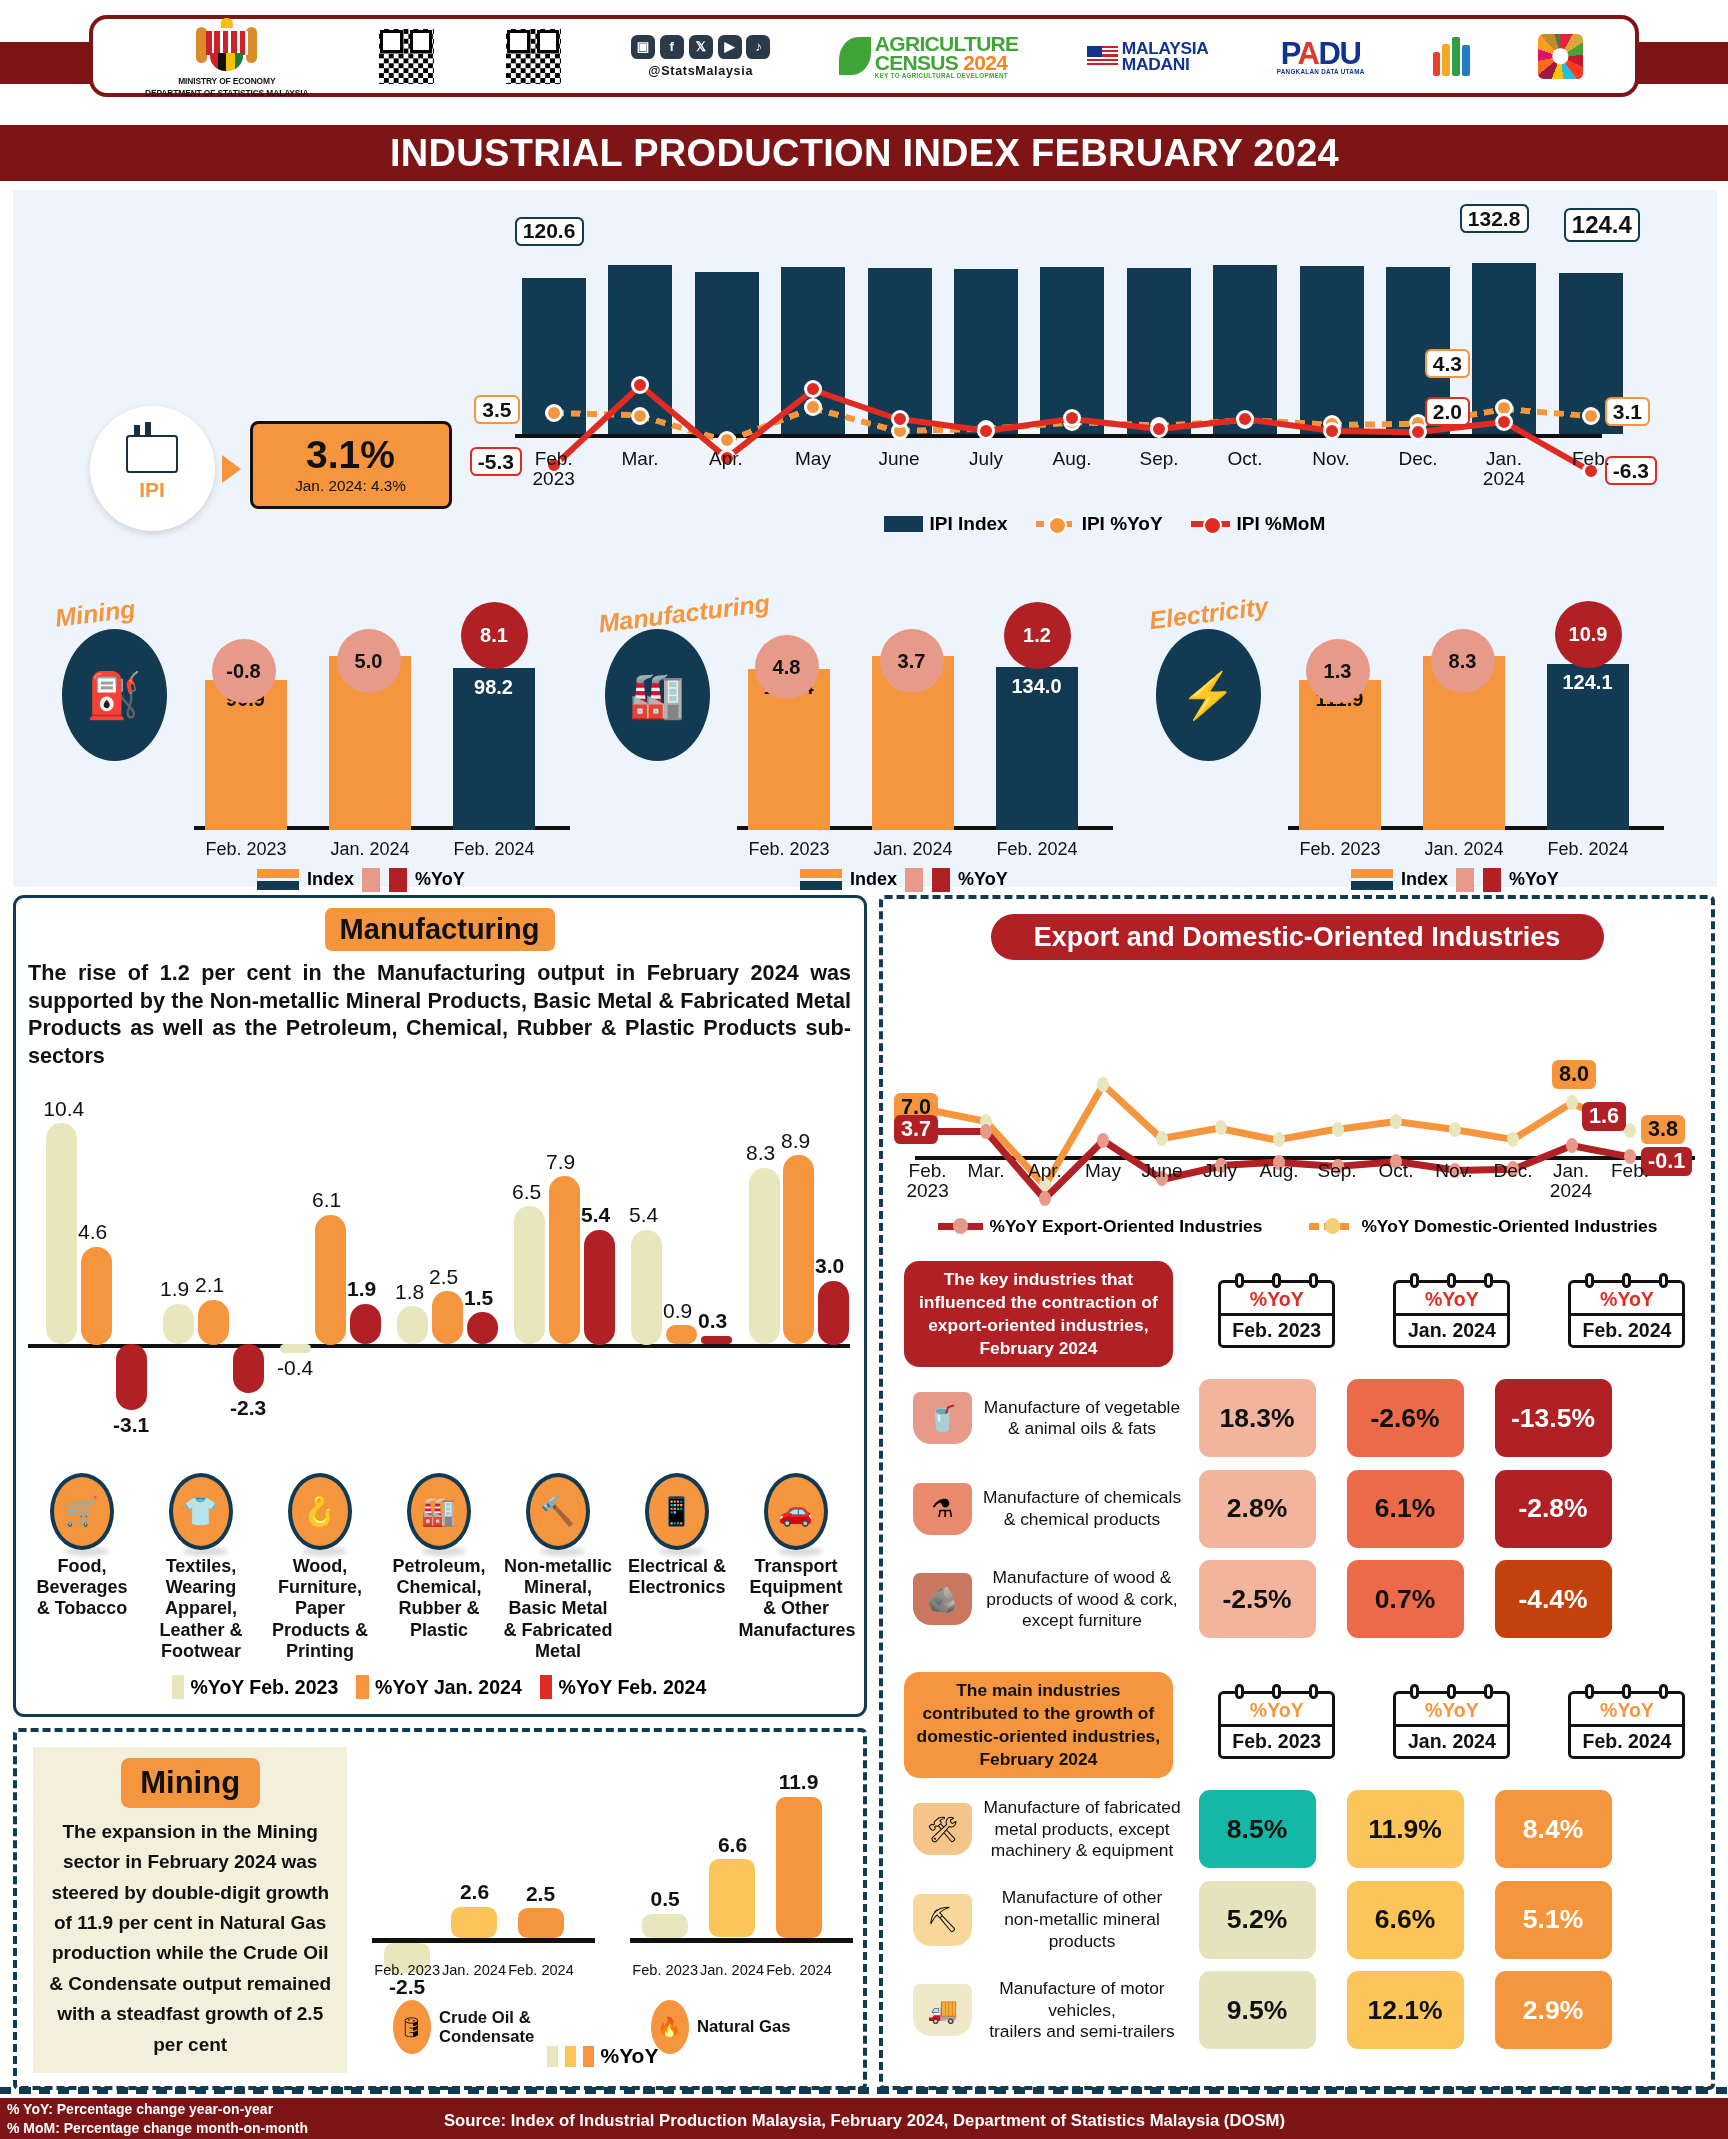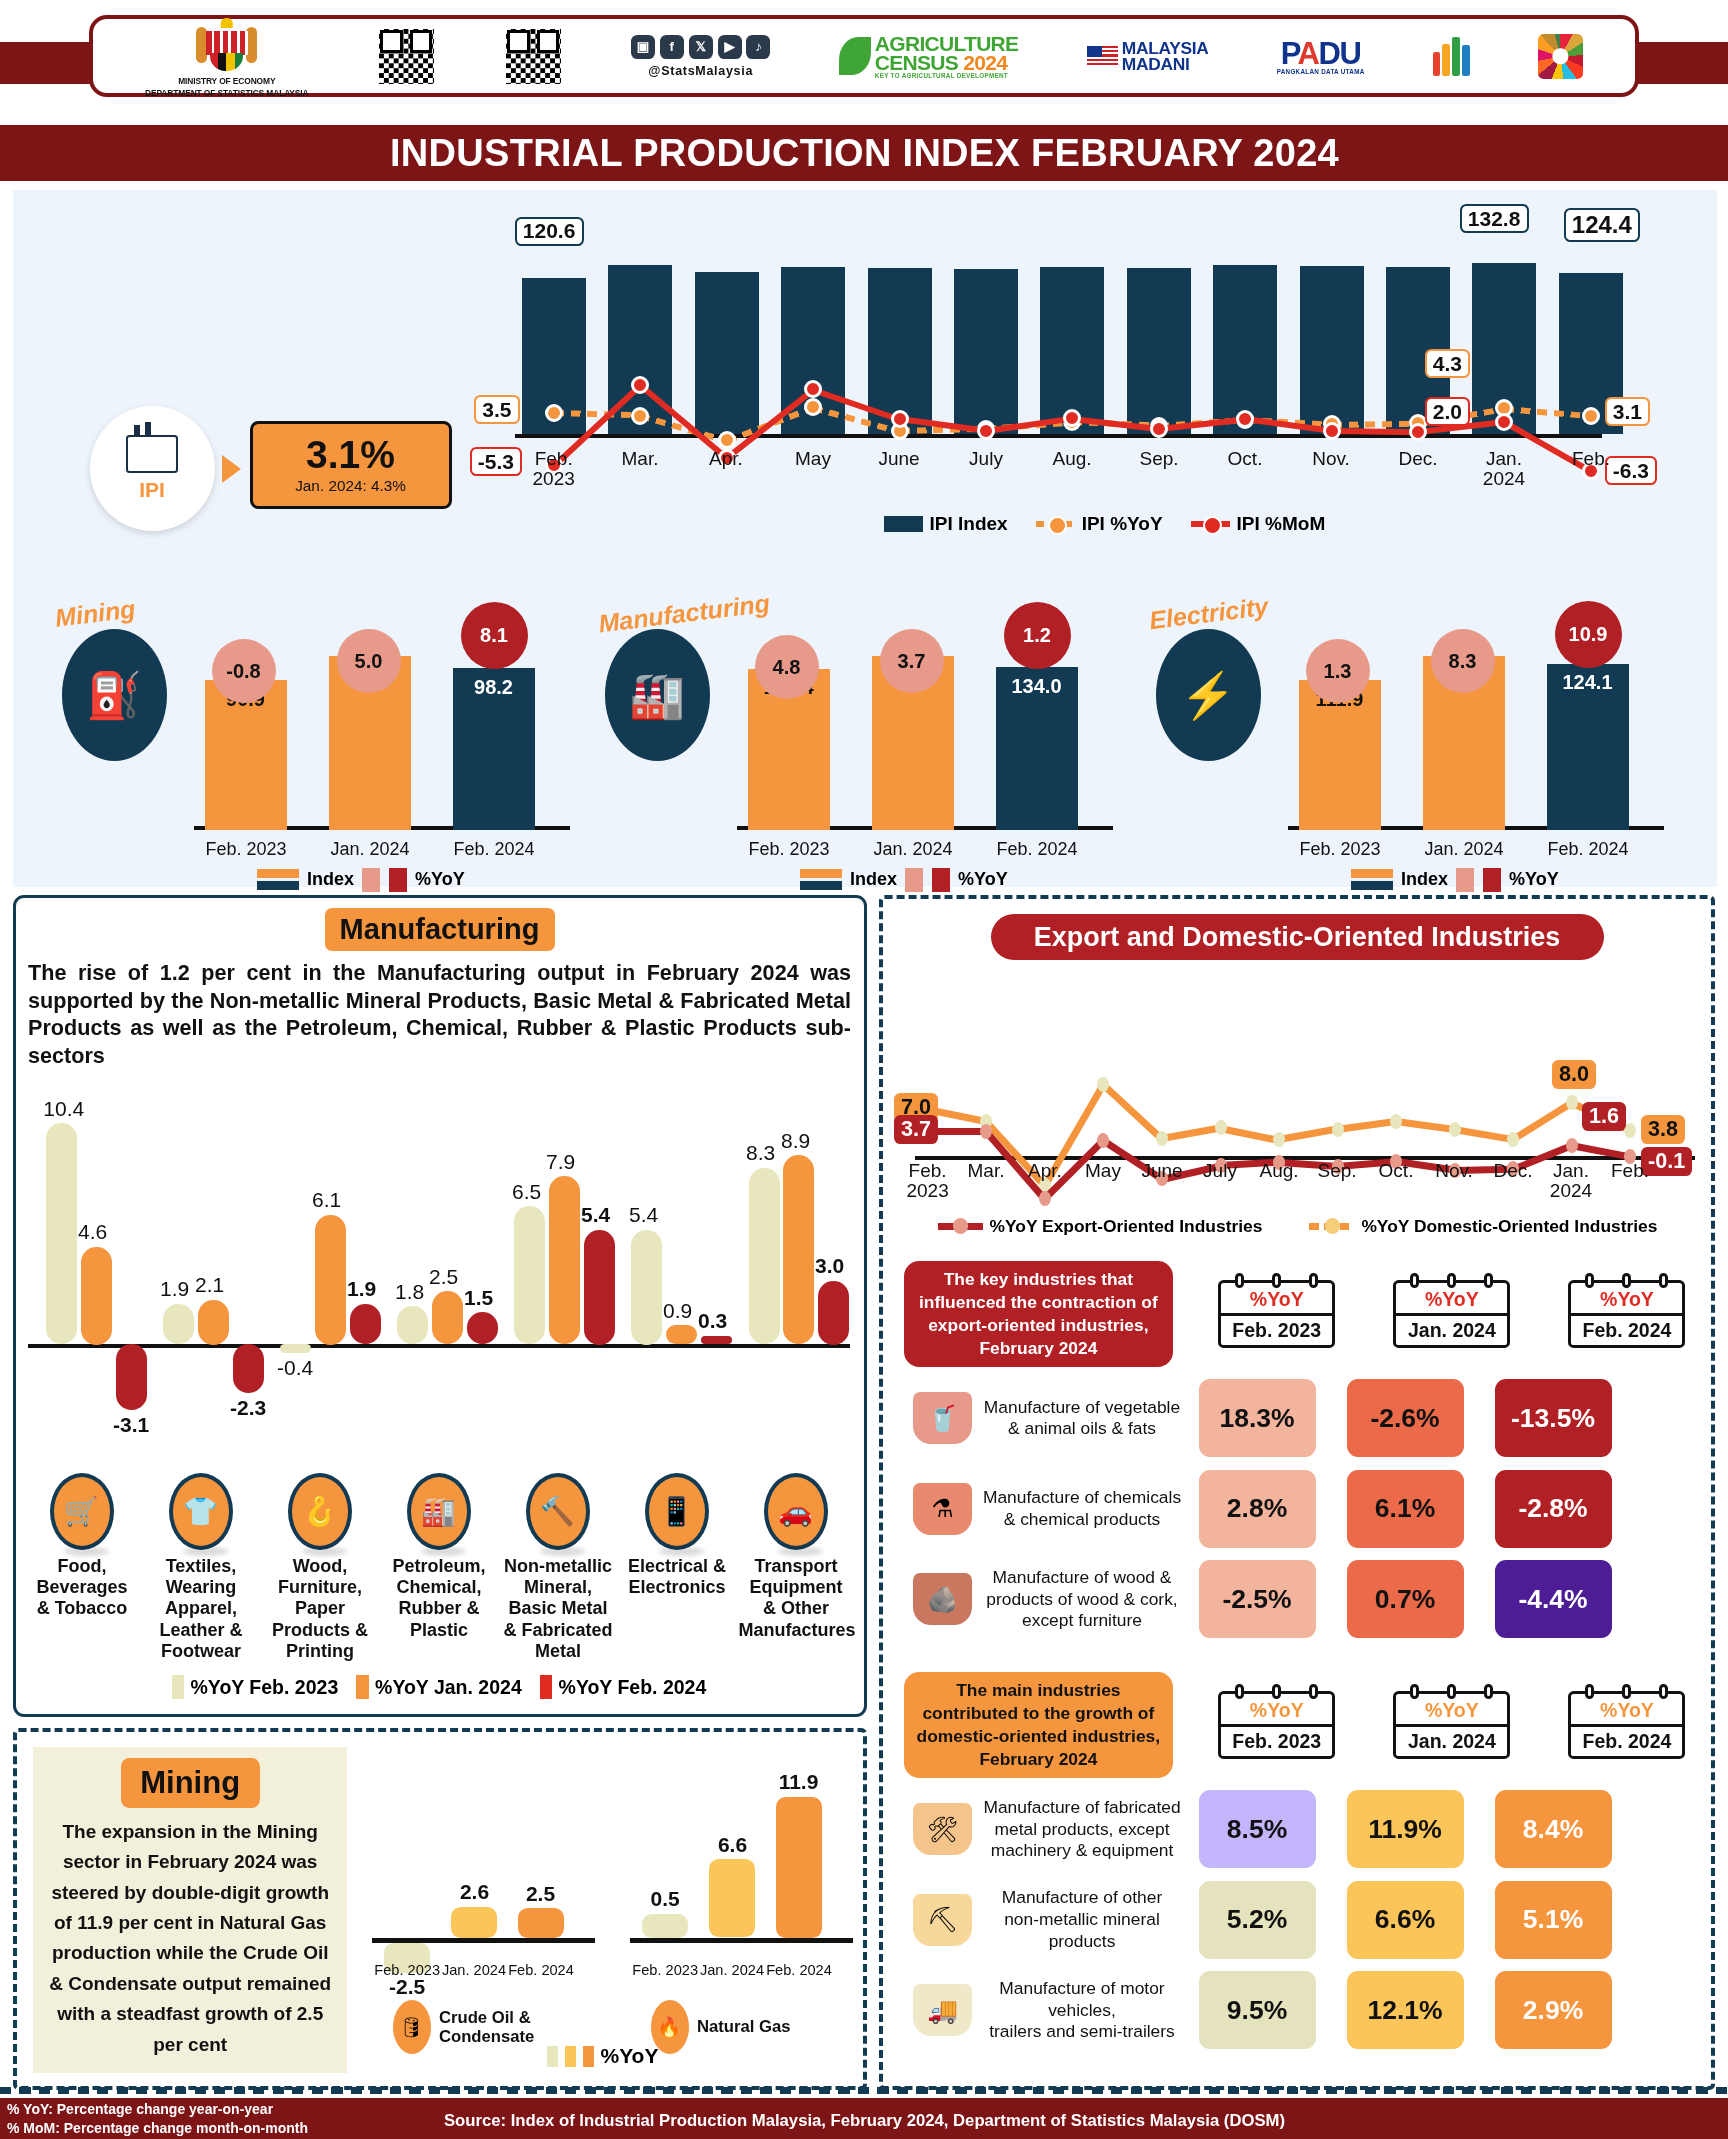--- a/index.html
+++ b/index.html
@@ -797,21 +797,21 @@
           <div class="pot" style="background:#c9785f;display:flex;align-items:center;justify-content:center;font-size:25px;">🪨</div>
         </div>
         <div class="nm">Manufacture of wood &amp;<br>products of wood &amp; cork,<br>except furniture</div>
         <div class="cell">
           <div class="chip" style="background:#f2b49c;color:#111">-2.5%</div>
         </div>
         <div class="cell">
           <div class="chip" style="background:#ea6a4a;color:#111">0.7%</div>
         </div>
         <div class="cell">
-          <div class="chip" style="background:#4c1d95;color:#fff">-4.4%</div>
+          <div class="chip" style="background:#c2410c;color:#fff">-4.4%</div>
         </div>
       </div>
     </div>
   <div class="tbl" id="domTable" style="top:773px;">
       <div class="hdr">
         <div class="hdrbadge" style="background:#f5963f;color:#111111">The main industries contributed to the growth of domestic-oriented industries, February 2024</div>
         <div class="cal">
           <div class="calbox">
             <div class="rings">
               <i></i>
@@ -844,21 +844,21 @@
             <div class="per">Feb. 2024</div>
           </div>
         </div>
       </div>
       <div class="row">
         <div class="icn">
           <div class="pot" style="background:#f5c48a;display:flex;align-items:center;justify-content:center;font-size:25px;">🛠</div>
         </div>
         <div class="nm">Manufacture of fabricated<br>metal products, except<br>machinery &amp; equipment</div>
         <div class="cell">
-          <div class="chip" style="background:#c4b5fd;color:#111">8.5%</div>
+          <div class="chip" style="background:#14b8a6;color:#111">8.5%</div>
         </div>
         <div class="cell">
           <div class="chip" style="background:#fbc55a;color:#111">11.9%</div>
         </div>
         <div class="cell">
           <div class="chip" style="background:#f5963f;color:#fff">8.4%</div>
         </div>
       </div>
       <div class="row">
         <div class="icn">

